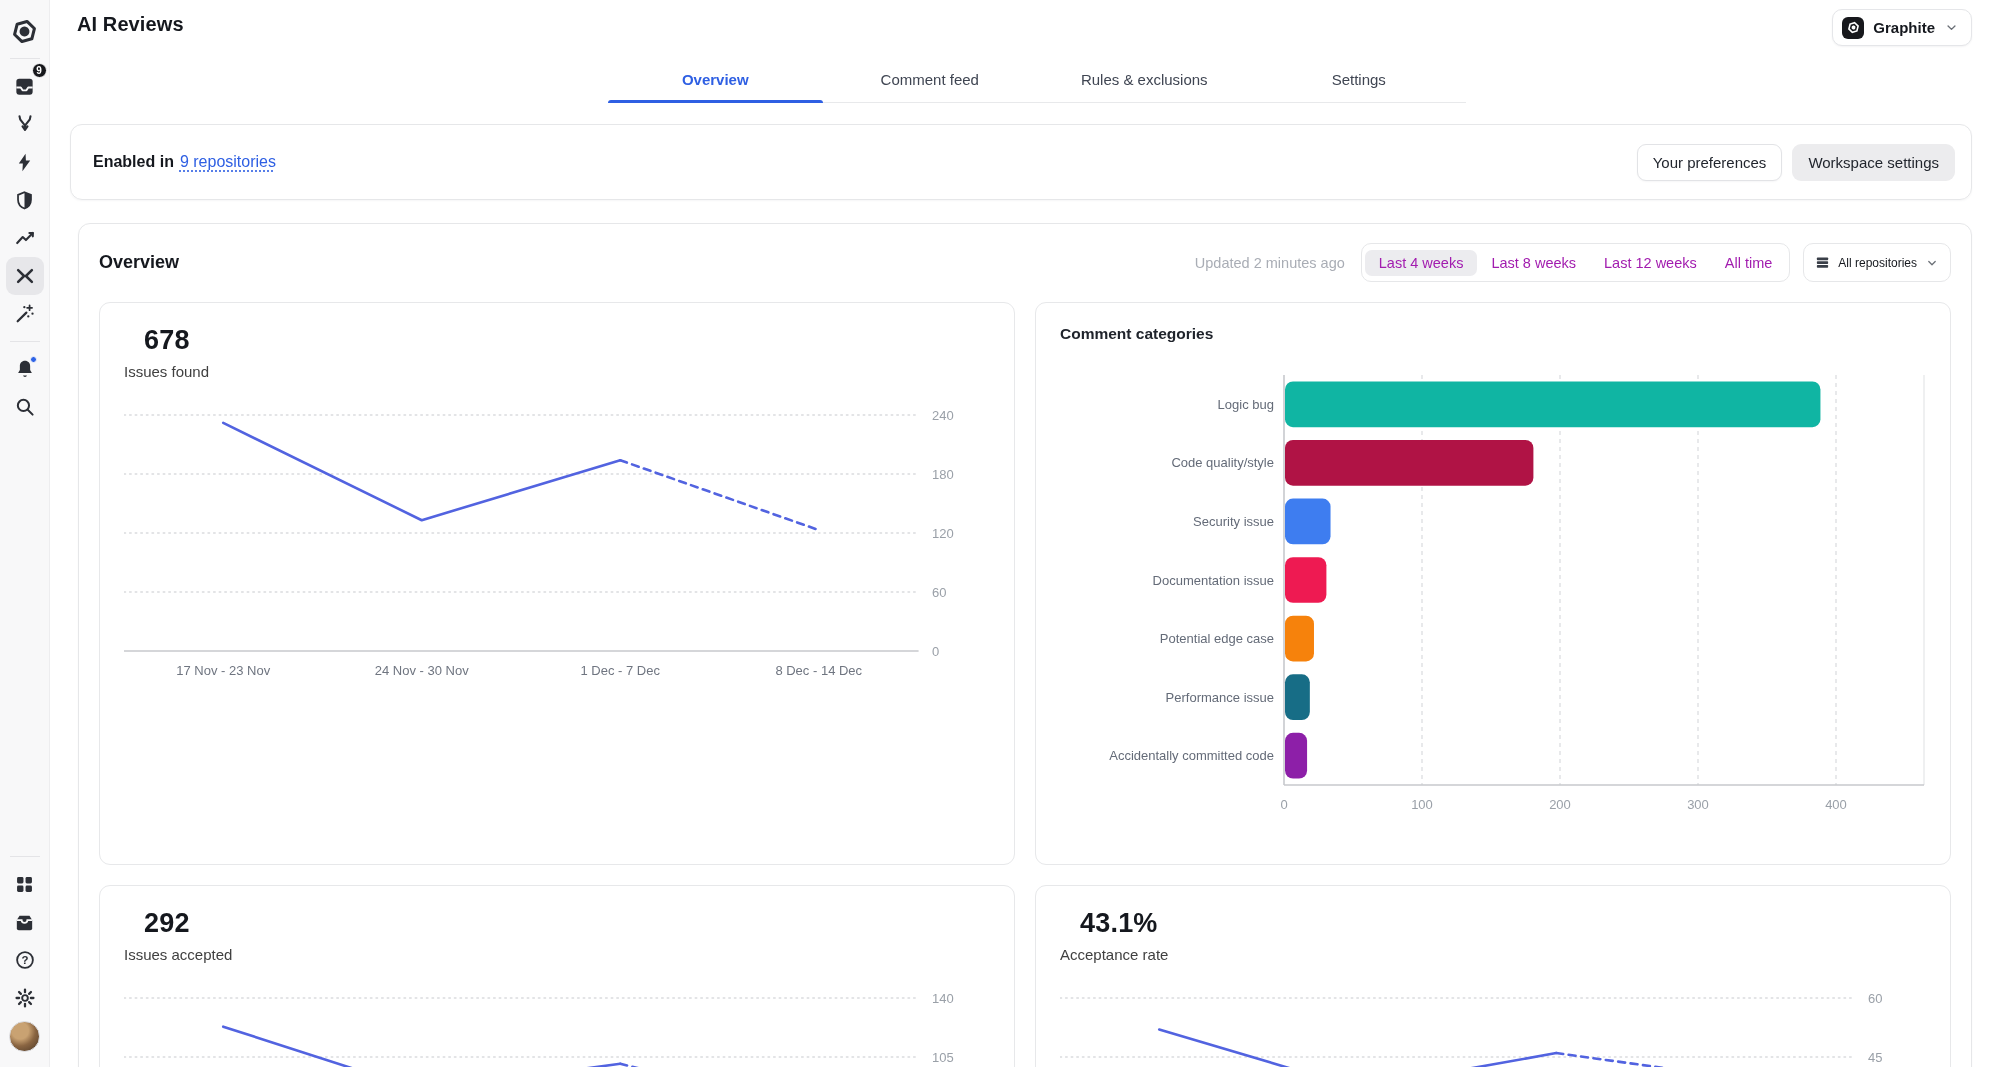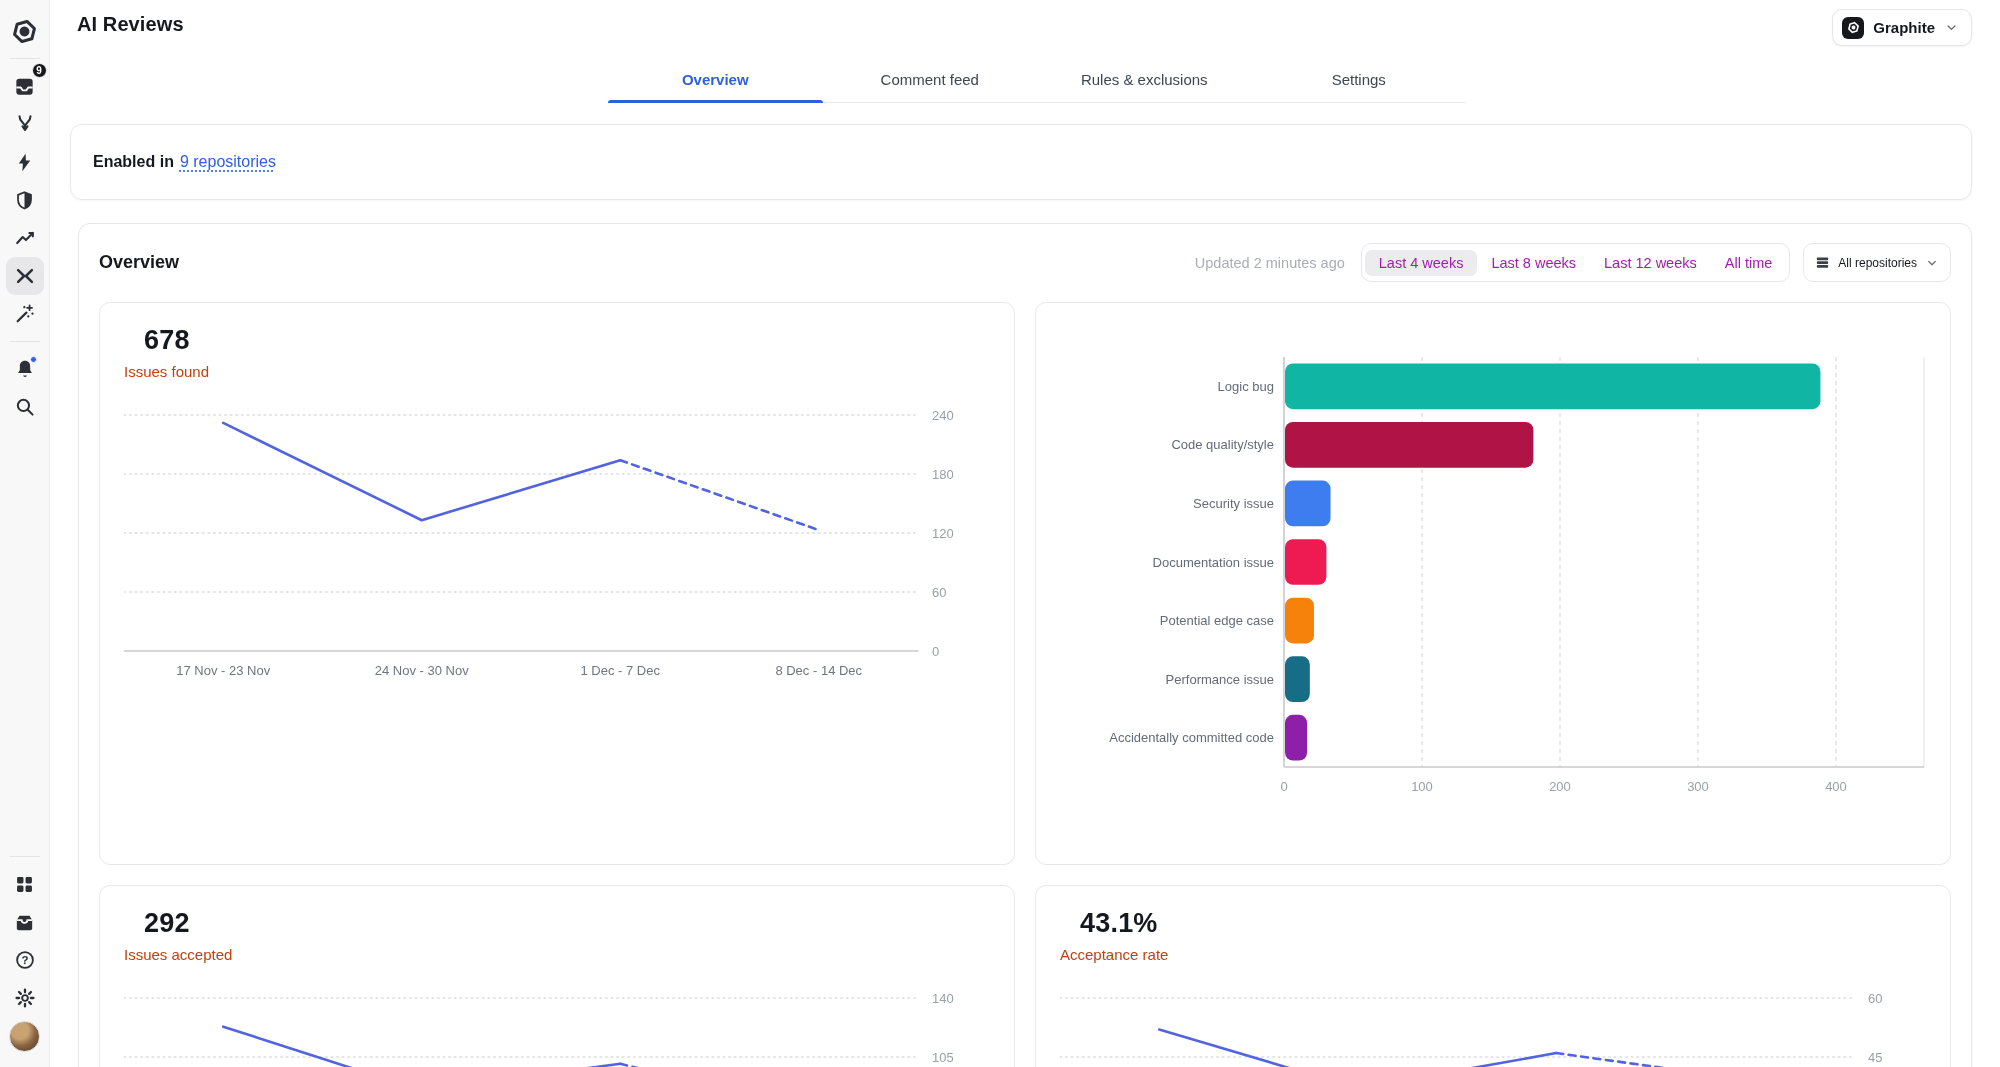--- a/index.html
+++ b/index.html
@@ -65,21 +65,21 @@
     padding:3px; height:39px; background:#fff; }
   .seg-item { padding:12px 14px; height:26px; display:flex; align-items:center; border-radius:7px;
     font-size:14.5px; font-weight:500; color:#a21caf; cursor:pointer; white-space:nowrap; }
   .seg-item.selected { background:#ececef; }
   .dropdown { display:flex; align-items:center; gap:8px; border:1px solid #e6e7e9; border-radius:10px;
     height:39px; padding:0 11px; font-size:12px; font-weight:500; cursor:pointer; background:#fff; }
 
   .grid2 { display:grid; grid-template-columns:1fr 1fr; gap:20px; margin-top:20px; }
   .chart-card { border:1px solid #e7e8ea; border-radius:11px; background:#fff; padding:22px 24px; height:563px; }
   .big-num { font-size:27px; font-weight:700; letter-spacing:.2px;margin-left:20px; }
-  .metric-label { font-size:15px; color:#c2410c; margin-top:7px; }
+  .metric-label { font-size:15px; color:#404040; margin-top:7px; }
   .bar-title { font-size:15.5px; font-weight:600; color:#20242c; }
   .line-chart { height:280px; margin-top:25px; }
   .bar-chart  { height:462px; margin-top:20px; }
 
   svg text { font-family:"Liberation Sans","DejaVu Sans",sans-serif; }
 </style>
 </head>
 <body>
 
 <nav class="sidebar">
@@ -207,20 +207,24 @@
   <div class="tabsbar">
     <div class="tab active">Overview</div>
     <div class="tab">Comment feed</div>
     <div class="tab">Rules &amp; exclusions</div>
     <div class="tab">Settings</div>
   </div>
 
   <div class="banner">
     <span class="banner-text">Enabled in</span>
     <span class="banner-text banner-link">9 repositories</span>
+    <div class="banner-actions">
+      <div class="btn ghost">Your preferences</div>
+      <div class="btn gray">Workspace settings</div>
+    </div>
   </div>
 
   <div class="overview-card">
     <div class="ov-head">
       <div class="ov-title">Overview</div>
       <div class="ov-controls">
         <span class="updated">Updated 2 minutes ago</span>
         <div class="seg">
           <div class="seg-item selected">Last 4 weeks</div>
           <div class="seg-item">Last 8 weeks</div>
@@ -260,20 +264,21 @@
               <text x="99.25" y="270" font-size="13" fill="#6f7580" text-anchor="middle">17 Nov - 23 Nov</text>
               <text x="297.75" y="270" font-size="13" fill="#6f7580" text-anchor="middle">24 Nov - 30 Nov</text>
               <text x="496.25" y="270" font-size="13" fill="#6f7580" text-anchor="middle">1 Dec - 7 Dec</text>
               <text x="694.75" y="270" font-size="13" fill="#6f7580" text-anchor="middle">8 Dec - 14 Dec</text>
               <polyline points="99.25,17.866666666666667 297.75,115.21666666666665 496.25,55.23333333333333" fill="none" stroke="#5263e0" stroke-width="2.6" stroke-linecap="round" stroke-linejoin="round"></polyline>
               <polyline points="496.25,55.23333333333333 694.75,125.05000000000001" fill="none" stroke="#5263e0" stroke-width="2.6" stroke-dasharray="7 5.5" stroke-linecap="round"></polyline>
             </svg></div>
       </div>
 
       <div class="chart-card">
+        <div class="bar-title">Comment categories</div>
         <div class="bar-chart"><svg width="866" height="462" viewBox="0 0 866 462">
               <line x1="224" x2="224" y1="12" y2="422" stroke="#c7c9cd" stroke-width="1.6" stroke-dasharray="none"></line>
               <text x="224" y="446" font-size="13" fill="#9aa0a8" text-anchor="middle">0</text>
               <line x1="362" x2="362" y1="12" y2="422" stroke="#dfe0e3" stroke-width="1.4" stroke-dasharray="4 4"></line>
               <text x="362" y="446" font-size="13" fill="#9aa0a8" text-anchor="middle">100</text>
               <line x1="500" x2="500" y1="12" y2="422" stroke="#dfe0e3" stroke-width="1.4" stroke-dasharray="4 4"></line>
               <text x="500" y="446" font-size="13" fill="#9aa0a8" text-anchor="middle">200</text>
               <line x1="638" x2="638" y1="12" y2="422" stroke="#dfe0e3" stroke-width="1.4" stroke-dasharray="4 4"></line>
               <text x="638" y="446" font-size="13" fill="#9aa0a8" text-anchor="middle">300</text>
               <line x1="776" x2="776" y1="12" y2="422" stroke="#dfe0e3" stroke-width="1.4" stroke-dasharray="4 4"></line>

